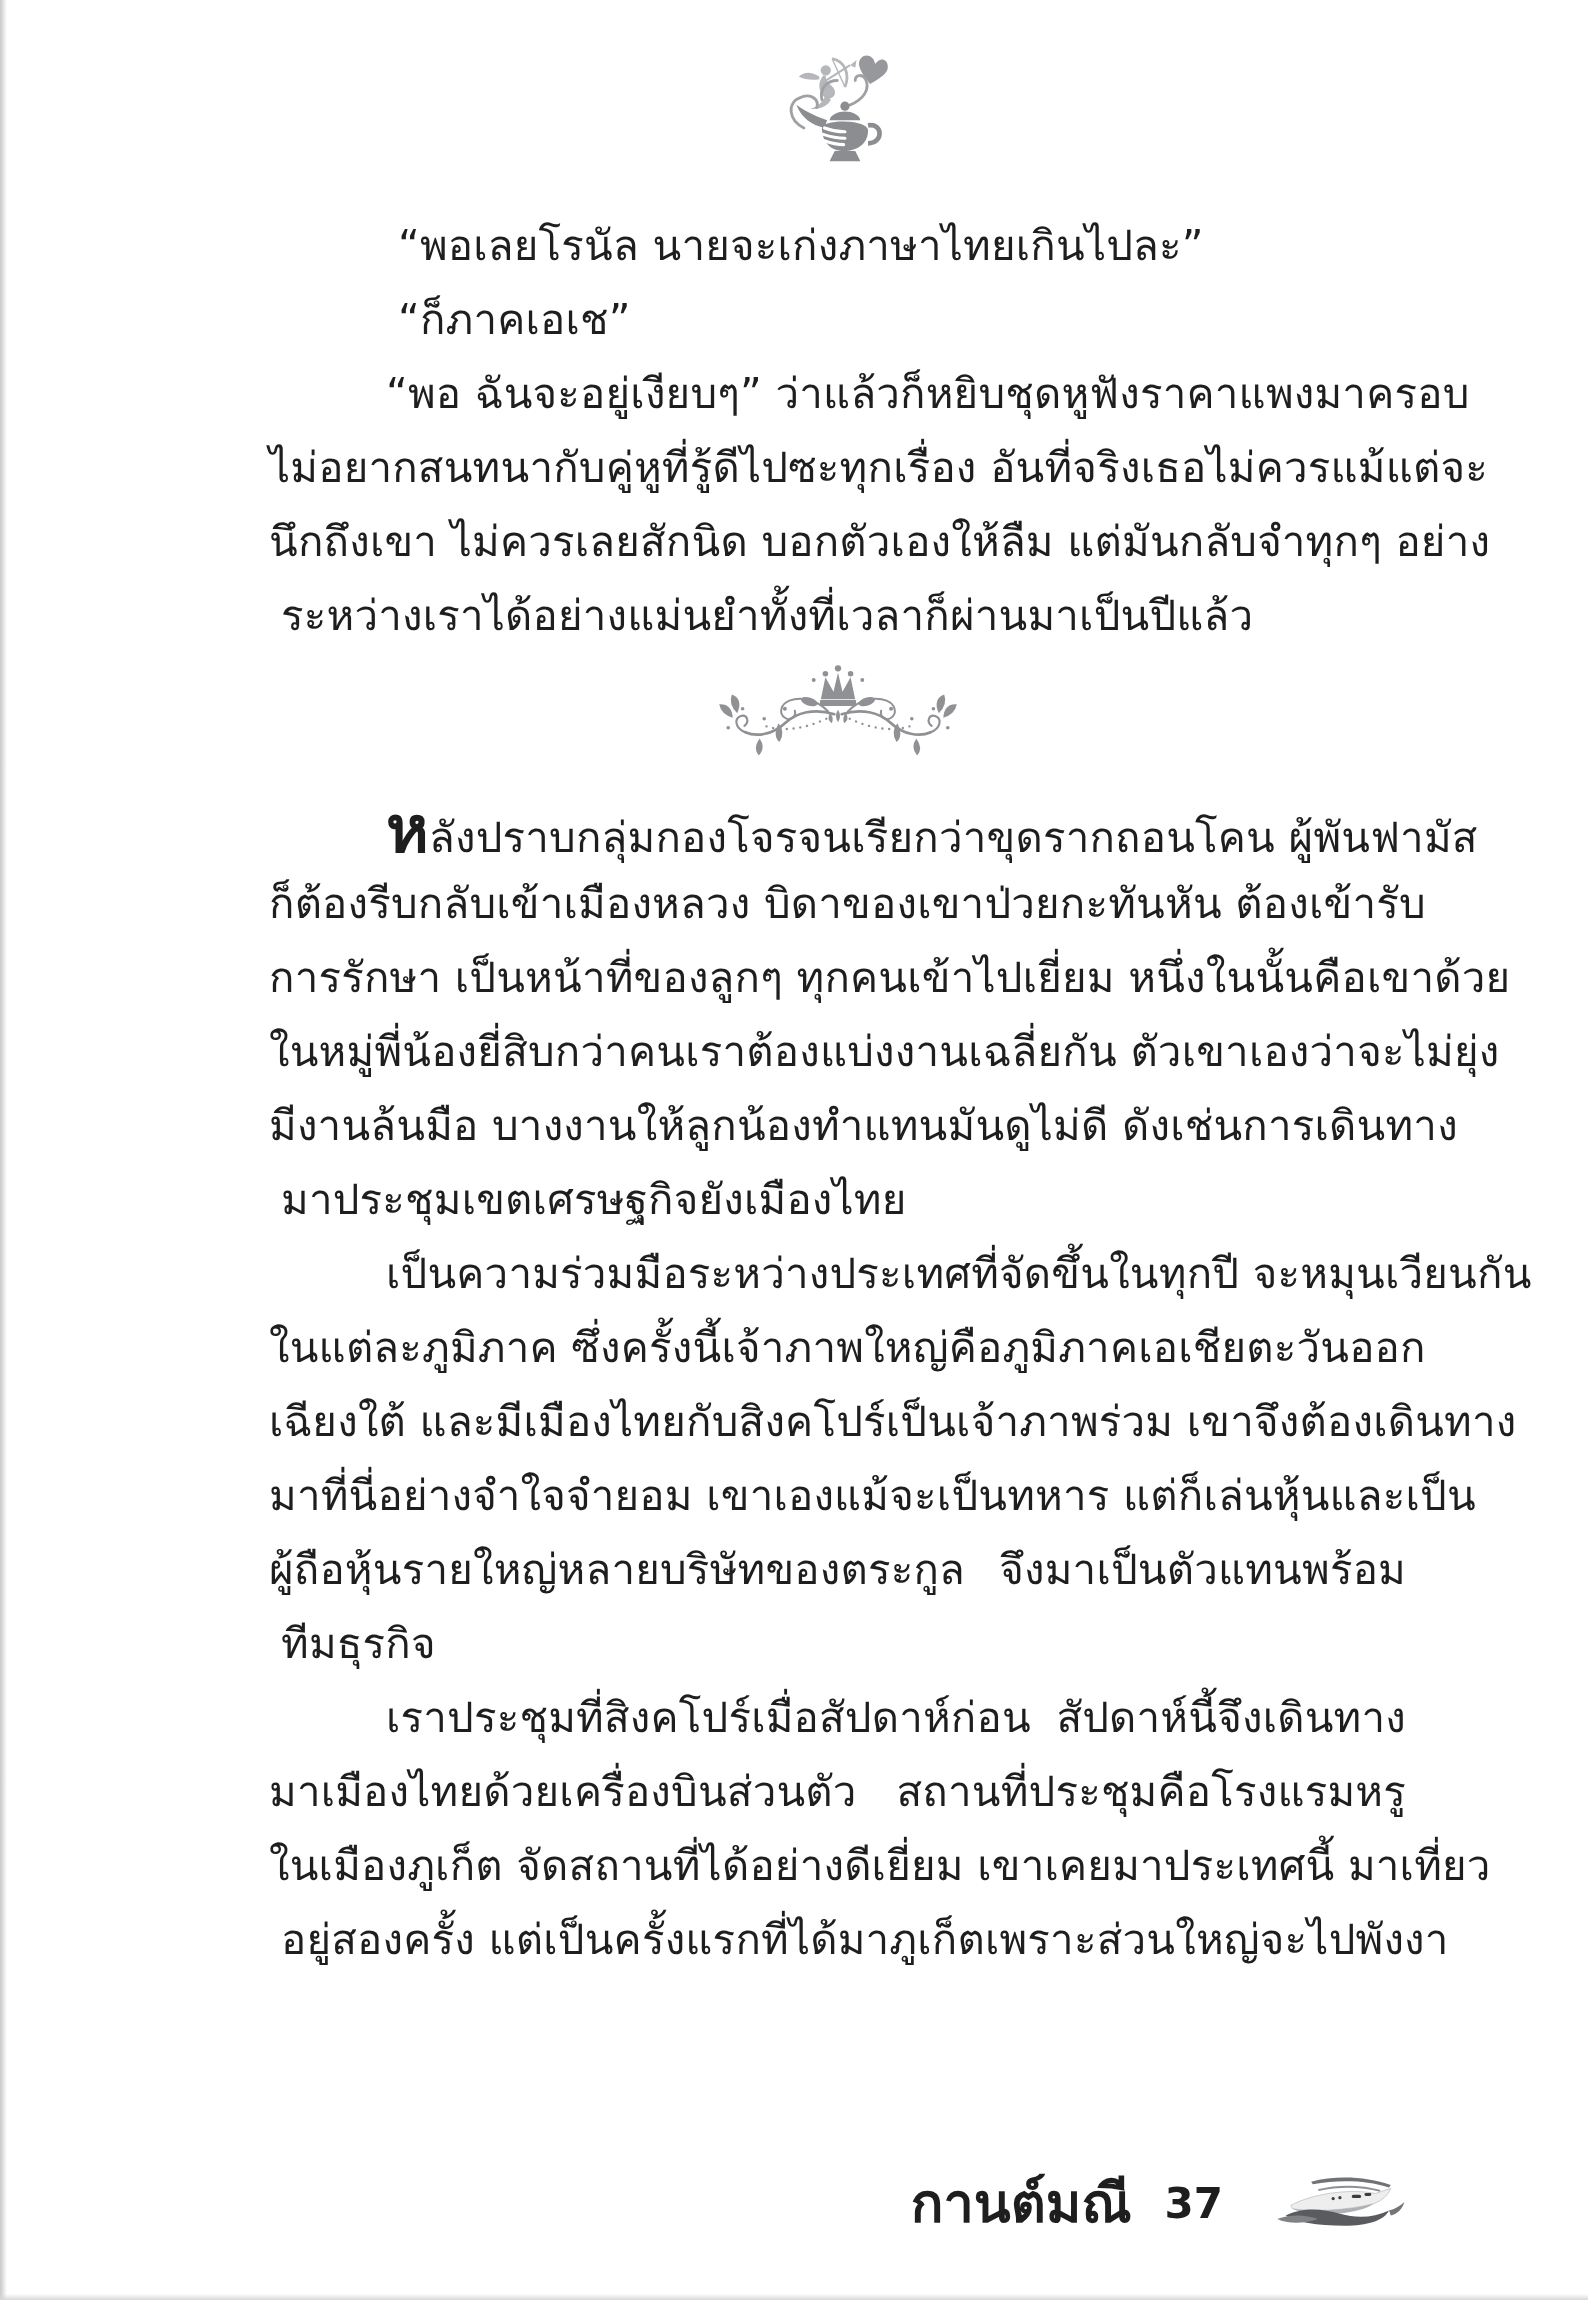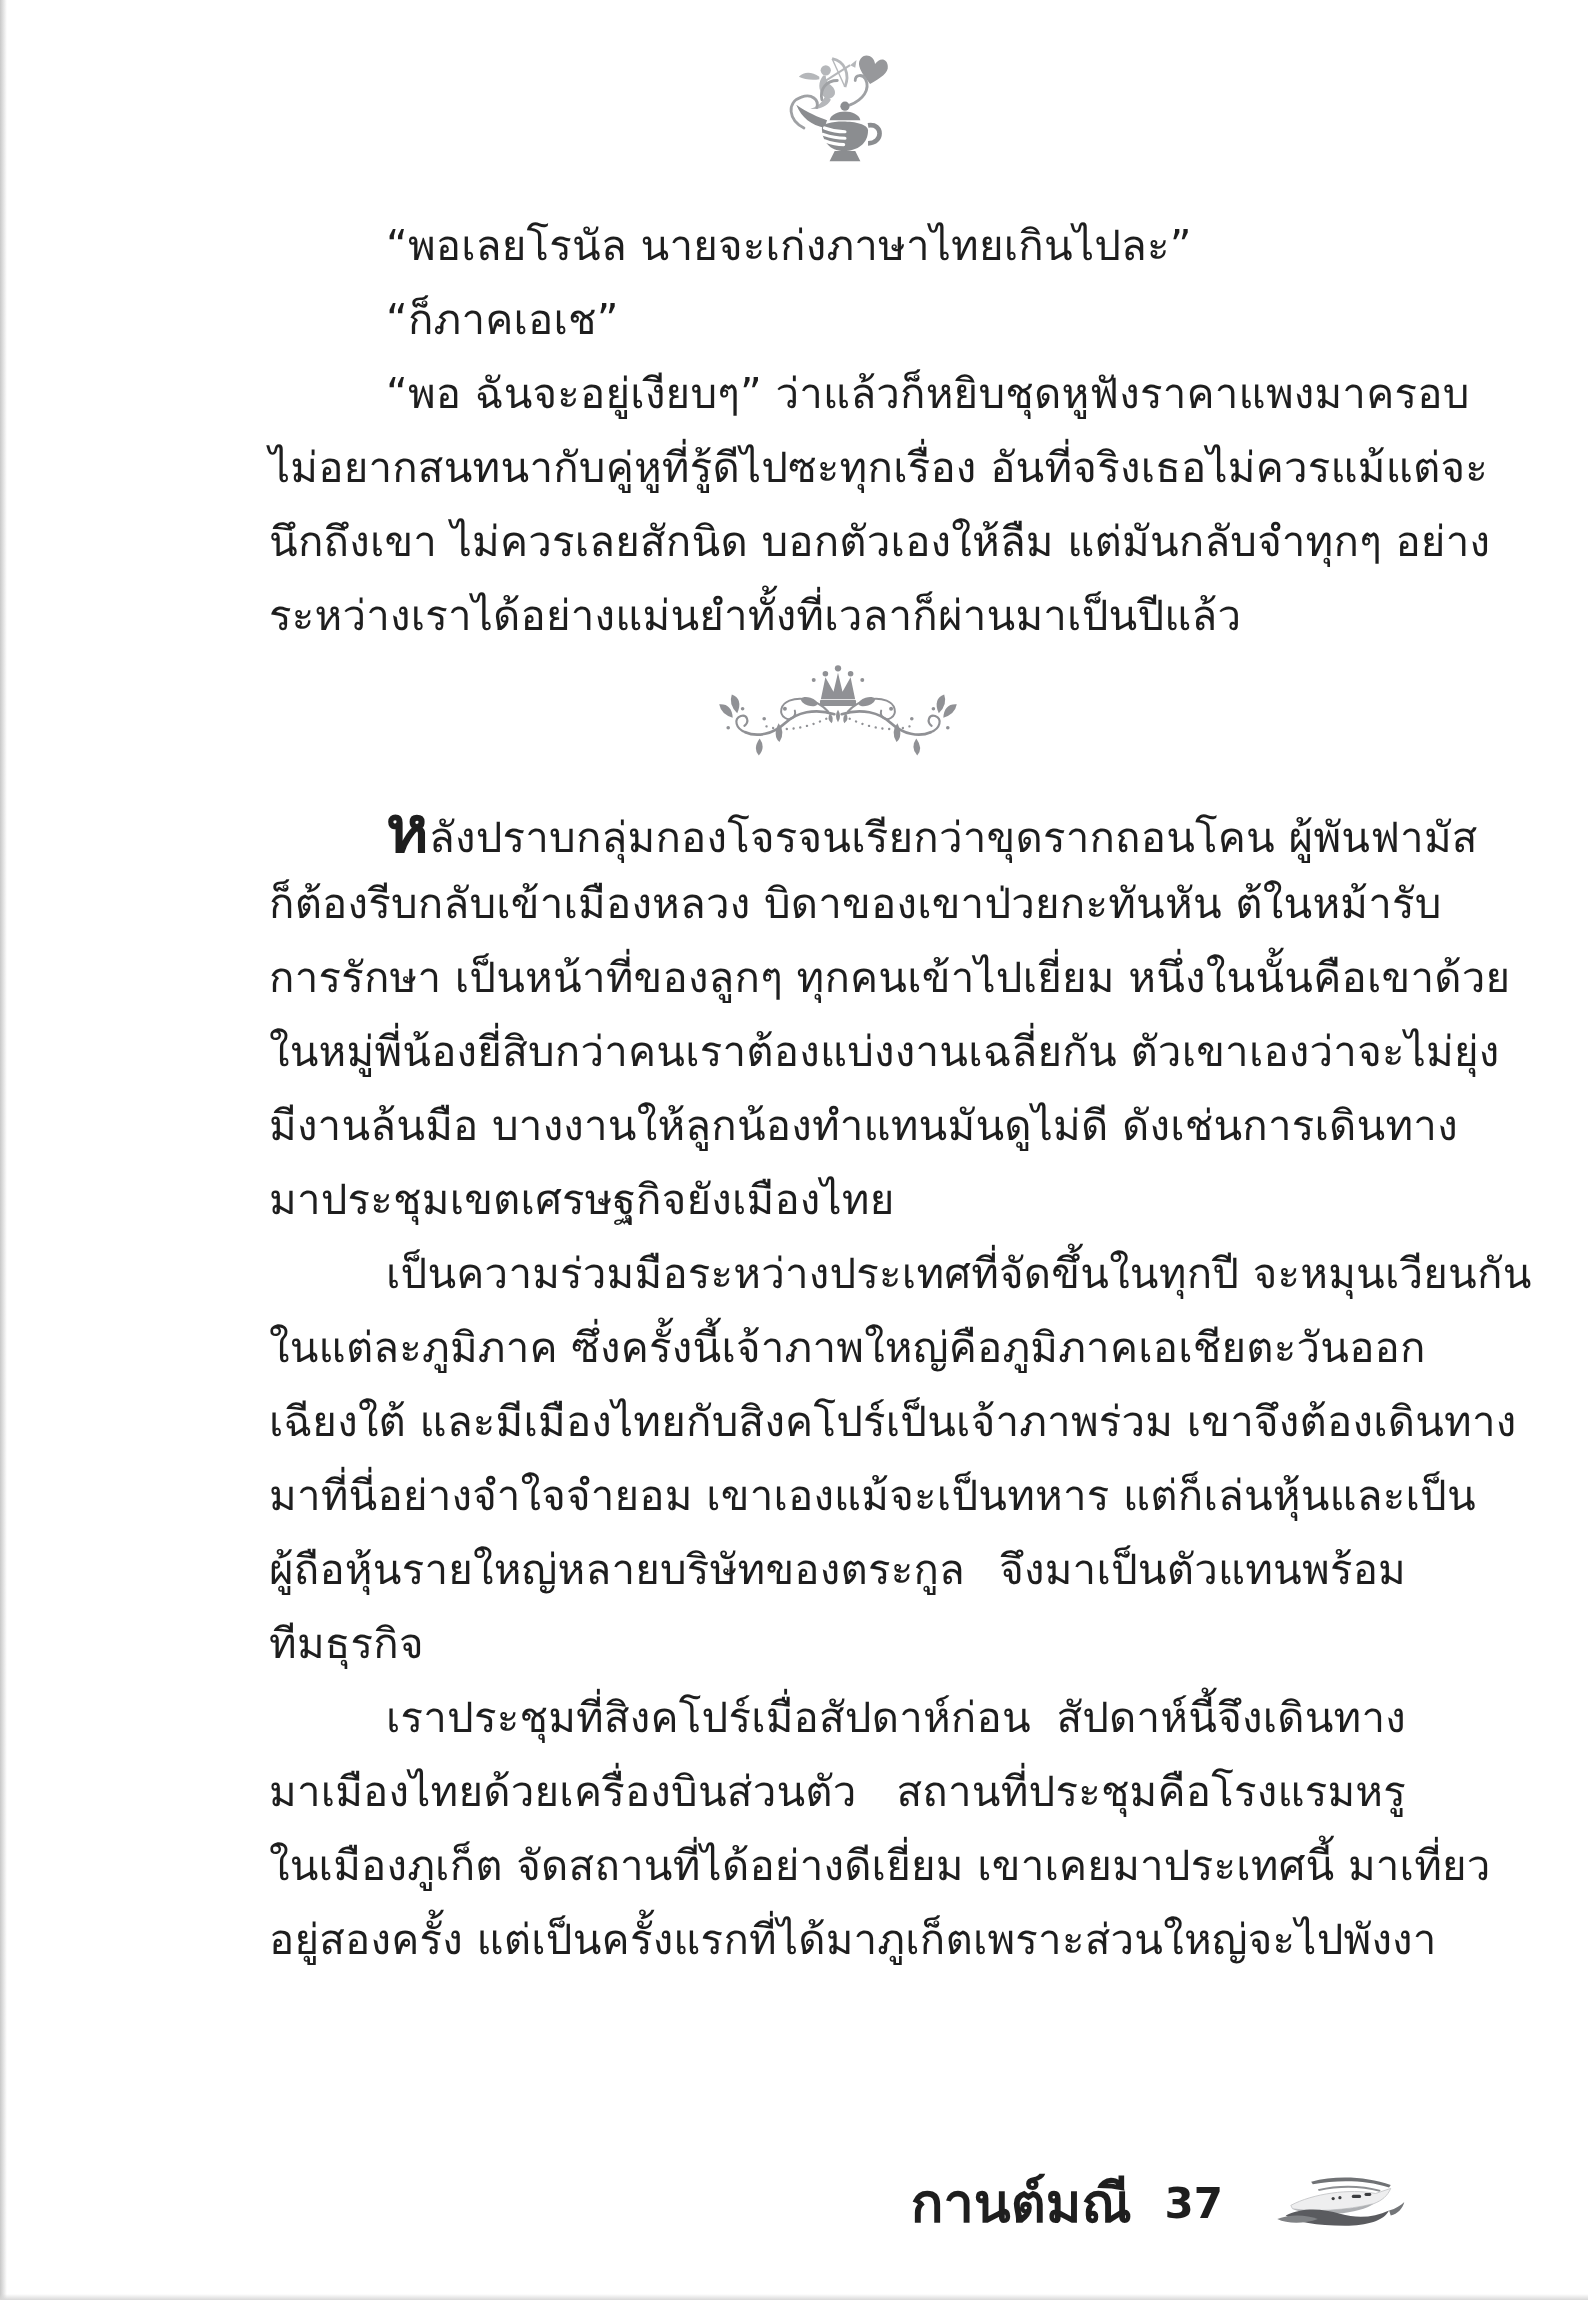--- a/index.html
+++ b/index.html
@@ -34,21 +34,21 @@
   .section-b { top: 793px; }
   .line {
     font-size: 42px;
     line-height: 74px;
     height: 74px;
     text-align: justify;
     text-align-last: justify;
     white-space: nowrap;
     letter-spacing: 0.2px;
   }
-  .line.last { text-align-last: left; }
+  .line.last { text-align-last: left; margin-left: 12px; }
   .line.indent { text-indent: 117px; }
   .dropcap {
     font-weight: bold;
     font-size: 65px;
     line-height: 74px;
   }
   .footer {
     position: absolute; top: 2167px; left: 269px; width: 1137px;
     display: flex; justify-content: flex-end; align-items: center;
   }
@@ -162,21 +162,21 @@
         <circle cx="222" cy="68" r="2"></circle>
         <circle cx="246" cy="57" r="2"></circle>
         <circle cx="262" cy="78" r="2"></circle>
       </g>
     </g>
   </svg>
 </div>
 
 <div class="text-col section-b">
   <div class="line indent"><span class="dropcap">ห</span><span>ลังปราบกลุ่มกองโจรจนเรียกว่าขุดรากถอนโคน ผู้พันฟามัส</span></div>
-  <div class="line">ก็ต้องรีบกลับเข้าเมืองหลวง บิดาของเขาป่วยกะทันหัน ต้ในหม้ารับ</div>
+  <div class="line">ก็ต้องรีบกลับเข้าเมืองหลวง บิดาของเขาป่วยกะทันหัน ต้องเข้ารับ</div>
   <div class="line">การรักษา เป็นหน้าที่ของลูกๆ ทุกคนเข้าไปเยี่ยม หนึ่งในนั้นคือเขาด้วย</div>
   <div class="line">ในหมู่พี่น้องยี่สิบกว่าคนเราต้องแบ่งงานเฉลี่ยกัน ตัวเขาเองว่าจะไม่ยุ่ง</div>
   <div class="line">มีงานล้นมือ บางงานให้ลูกน้องทำแทนมันดูไม่ดี ดังเช่นการเดินทาง</div>
   <div class="line last">มาประชุมเขตเศรษฐกิจยังเมืองไทย</div>
   <div class="line indent">เป็นความร่วมมือระหว่างประเทศที่จัดขึ้นในทุกปี จะหมุนเวียนกัน</div>
   <div class="line">ในแต่ละภูมิภาค ซึ่งครั้งนี้เจ้าภาพใหญ่คือภูมิภาคเอเชียตะวันออก</div>
   <div class="line">เฉียงใต้ และมีเมืองไทยกับสิงคโปร์เป็นเจ้าภาพร่วม เขาจึงต้องเดินทาง</div>
   <div class="line">มาที่นี่อย่างจำใจจำยอม เขาเองแม้จะเป็นทหาร แต่ก็เล่นหุ้นและเป็น</div>
   <div class="line">ผู้ถือหุ้นรายใหญ่หลายบริษัทของตระกูล จึงมาเป็นตัวแทนพร้อม</div>
   <div class="line last">ทีมธุรกิจ</div>

